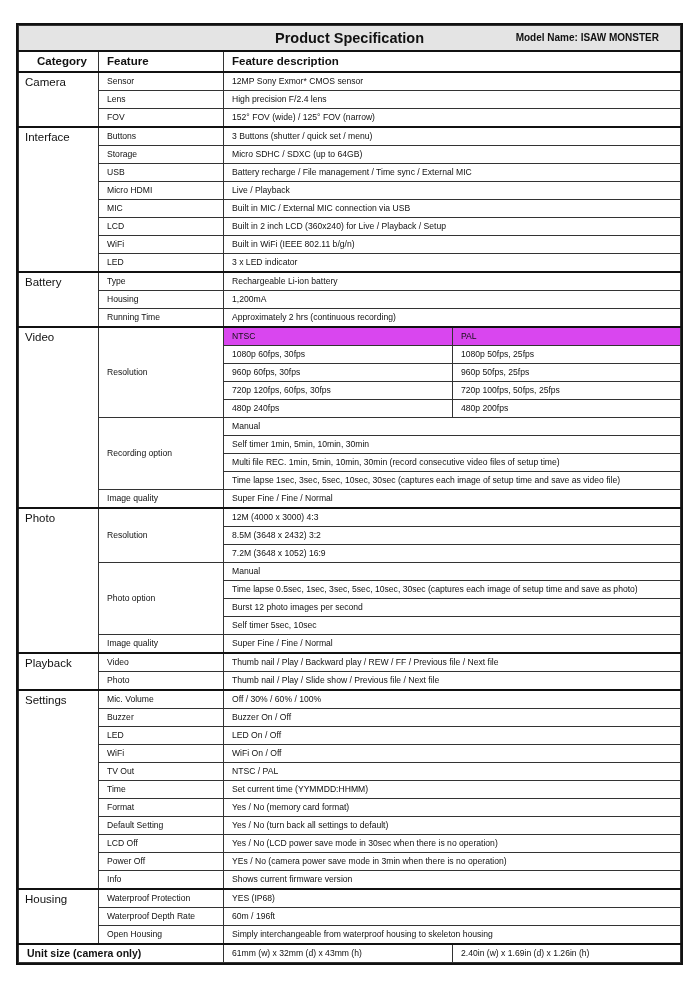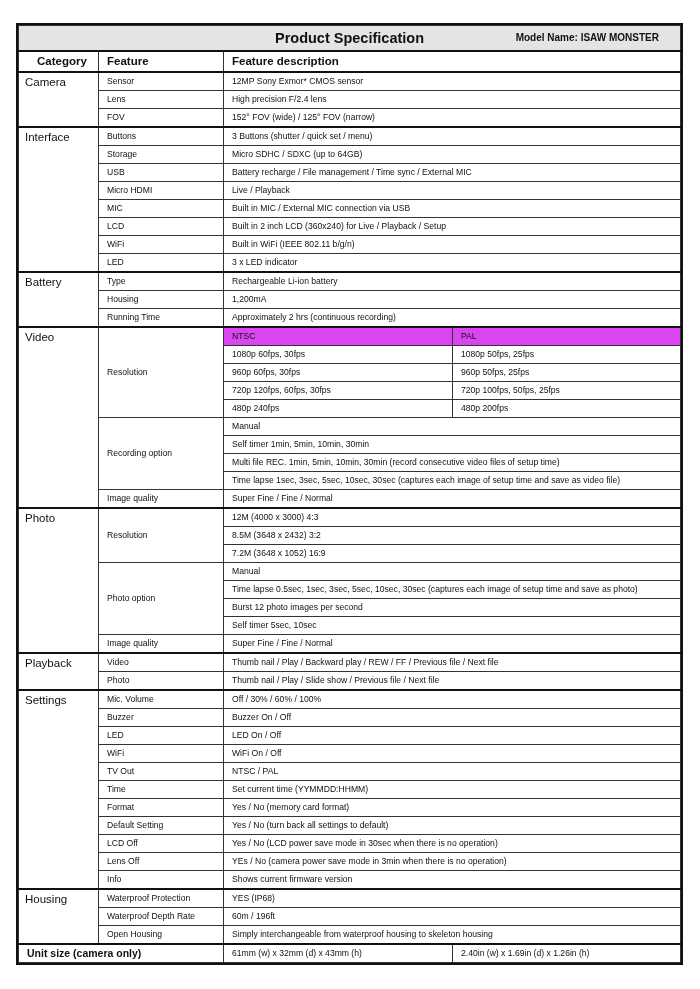--- a/index.html
+++ b/index.html
@@ -209,21 +209,21 @@
         </tr>
         <tr>
           <td rowspan="1">Default Setting</td>
           <td colspan="2">Yes / No (turn back all settings to default)</td>
         </tr>
         <tr>
           <td rowspan="1">LCD Off</td>
           <td colspan="2">Yes / No (LCD power save mode in 30sec when there is no operation)</td>
         </tr>
         <tr>
-          <td rowspan="1">Lens Off</td>
+          <td rowspan="1">Power Off</td>
           <td colspan="2">YEs / No (camera power save mode in 3min when there is no operation)</td>
         </tr>
         <tr class="grpend">
           <td rowspan="1" style="border-bottom: 2px solid rgb(17, 17, 17);">Info</td>
           <td colspan="2">Shows current firmware version</td>
         </tr>
         <tr>
           <td rowspan="3" class="cat">Housing</td>
           <td rowspan="1">Waterproof Protection</td>
           <td colspan="2">YES (IP68)</td>

